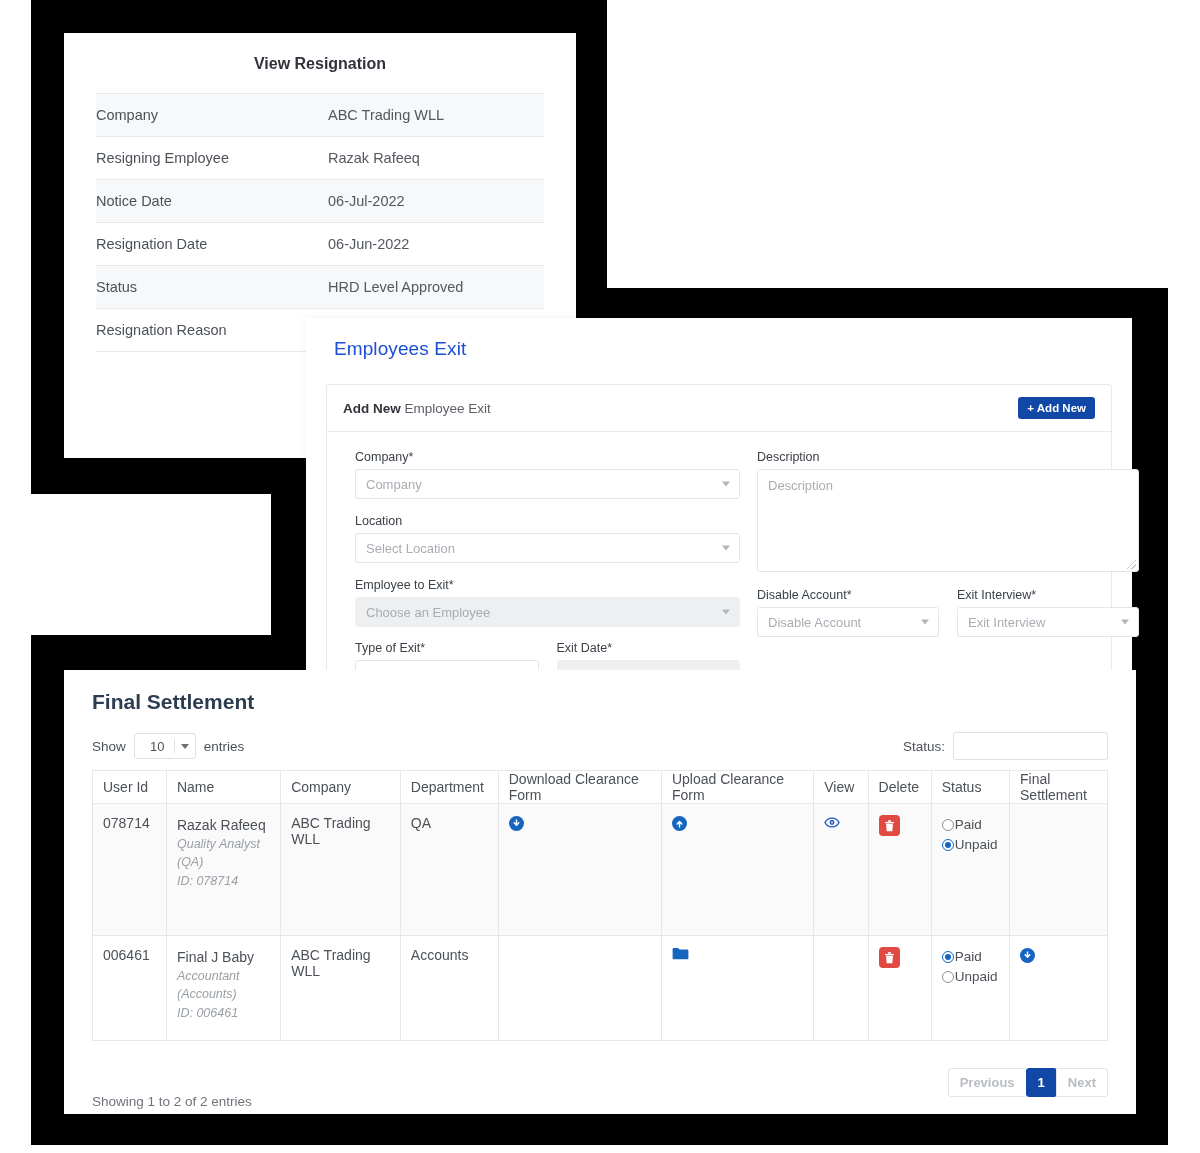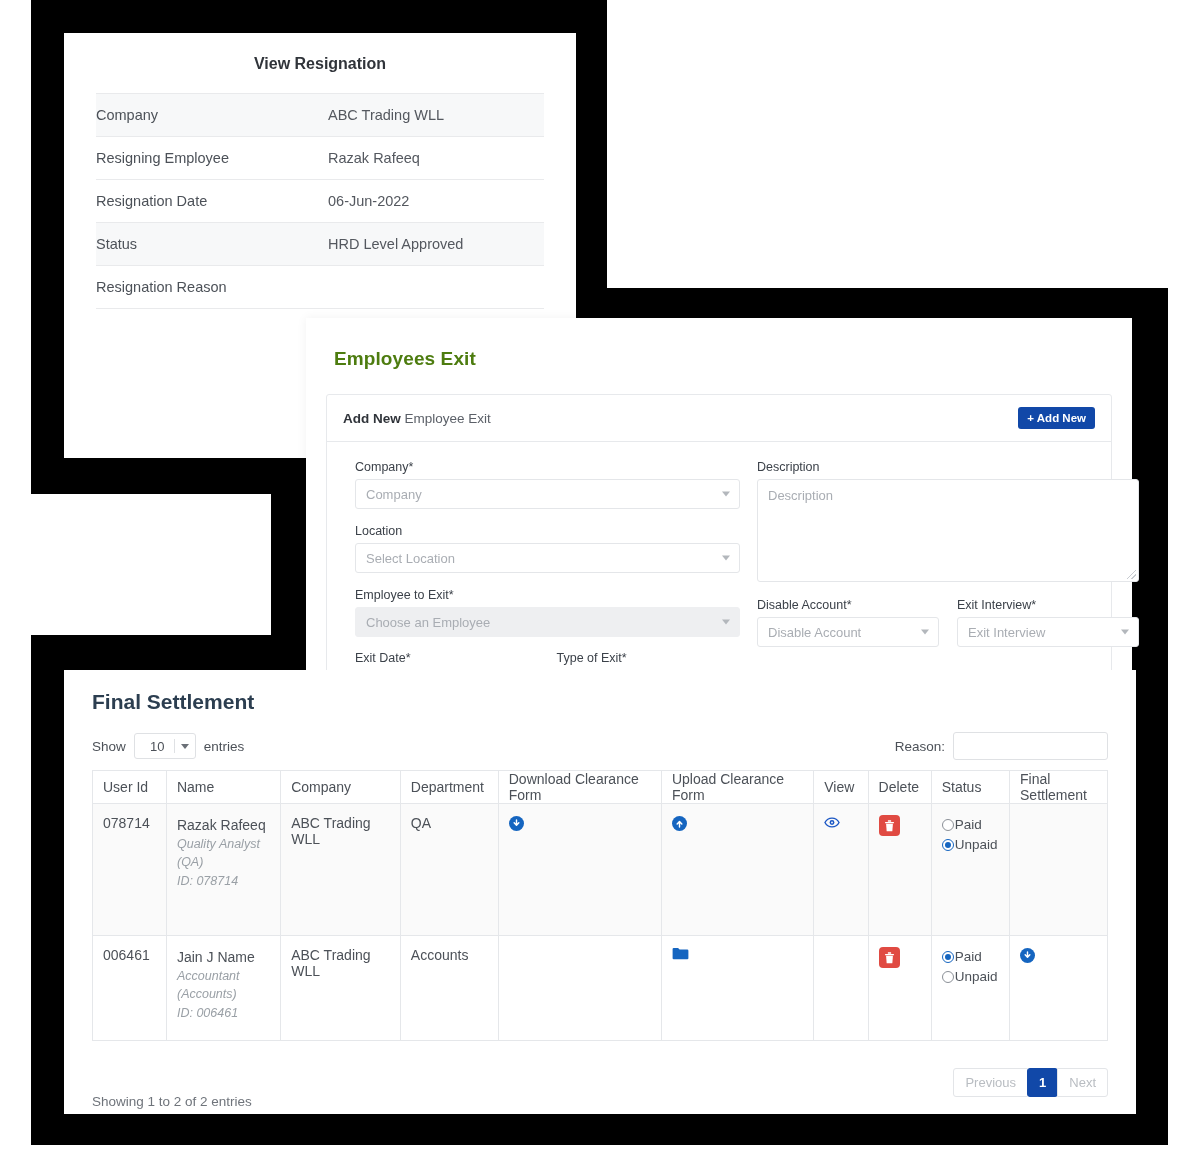--- a/index.html
+++ b/index.html
@@ -29,22 +29,22 @@
   .resign-table tr { border-top:1px solid #e9eaec; }
   .resign-table tr:last-child { border-bottom:1px solid #e9eaec; }
   .resign-table tr.alt { background:#f7f8f9; }
   .resign-table td { padding:13px 0 13px 0; font-size:14.5px; color:#4c5158; vertical-align: top; }
   .resign-table td.k { width:232px; padding-left:0; }
   .resign-table td.v { color:#54585f; }
 
   
   #card-exit { left:306px; top:318px; width:826px; height:410px;
                box-shadow:0 0 10px rgba(0,0,0,0.06); }
-  .exit-title { font-size:19px; font-weight:bold; color:#4d7c0f;
-                padding:30px 28px 16px 28px; letter-spacing:.1px; }
+  .exit-title { font-size:19px; font-weight:normal; color:#1d4ed8;
+                padding:20px 28px 16px 28px; letter-spacing:.1px; }
   .panel { margin:8px 20px; border:1px solid #e7e9ec; border-radius:3px; background:#fff; }
   .panel-head { display:flex; align-items:center; justify-content:space-between;
                 padding:12px 16px; border-bottom:1px solid #e7e9ec; }
   .panel-head .ttl { font-size:13.5px; color:#5b6068; }
   .panel-head .ttl b { color:#30343a; }
   .btn-addnew {
     background:#1148a8; color:#fff; border:none; border-radius:3px;
     font-size:11.5px; font-weight:bold; padding:5px 9px; cursor:pointer;
     font-family:"Liberation Sans", sans-serif;
   }
@@ -107,21 +107,21 @@
   table.fs td { border:1px solid #e5e7ea; font-size:14px; color:#4c5158;
                 padding:11px 10px; vertical-align:top; }
   table.fs tr.odd td { background:#fafafa; }
   .sub { font-size:12.5px; color:#9aa0a6; font-style:italic; line-height:1.45; }
   .nm { line-height:1.45; }
   .fs-foot { display:flex; align-items:center; justify-content:space-between;
              padding:14px 28px 0 28px; }
   .showing { font-size:13.5px; color:#6f747b;margin-top:39px; }
   .pager { display:flex; align-items:center; }
   .pg { border:1px solid #e3e5e8; border-radius:3px; font-size:13px; color:#b9bdc2;
-        padding:6px 11px; margin-left:-1px; background:#fff; }
+        padding:6px 11px; margin-left:-1px; background:#fff;font-weight:bold; }
   .pg.first { border-radius:3px 0 0 3px; }
   .pg.last { border-radius:0 3px 3px 0; }
   .pg.active { background:#1148a8; color:#fff; border-color:#1148a8; font-weight:bold; }
 
   
   .icircle { width:15px;height:15px;border-radius:50%;background:#1565c0;
              display:inline-flex;align-items:center;justify-content:center; }
   .eye { display:inline-block; }
   .trash { width:21px;height:21px;background:#e04a42;border-radius:4px;
            display:inline-flex;align-items:center;justify-content:center; }
@@ -153,20 +153,24 @@
     <table class="resign-table">
       <tbody>
           <tr class="alt">
         <td class="k">Company</td>
         <td class="v">ABC Trading WLL</td>
       </tr>
       <tr>
         <td class="k">Resigning Employee</td>
         <td class="v">Razak Rafeeq</td>
       </tr>
+      <tr class="alt">
+        <td class="k">Notice Date</td>
+        <td class="v">06-Jul-2022</td>
+      </tr>
       <tr>
         <td class="k">Resignation Date</td>
         <td class="v">06-Jun-2022</td>
       </tr>
       <tr class="alt">
         <td class="k">Status</td>
         <td class="v">HRD Level Approved</td>
       </tr>
       <tr>
         <td class="k">Resignation Reason</td>
@@ -203,30 +207,30 @@
           </div>
 
           <div class="fl" style="margin-top:15px;">Employee to Exit*</div>
           <div class="fld disabled">
             <span>Choose an Employee</span>
             <span class="caret"></span>
           </div>
 
           <div class="row2">
             <div style="width:184px;">
-              <div class="fl">Exit Date*</div>
-              <div class="fld disabled">
-                <span>Exit Date</span>
-              </div>
-            </div>
-            <div style="width:184px;">
               <div class="fl">Type of Exit*</div>
               <div class="fld">
                 <span>Type of Exit</span>
                 <span class="caret"></span>
+              </div>
+            </div>
+            <div style="width:184px;">
+              <div class="fl">Exit Date*</div>
+              <div class="fld disabled">
+                <span>Exit Date</span>
               </div>
             </div>
           </div>
         </div>
 
         <div class="col-right">
           <div class="fl">Description</div>
           <div class="ta">
             <span>Description</span>
             <span class="grip"></span>
@@ -266,21 +270,21 @@
       <div class="lenbox">
         <span>Show</span>
         <div class="sel">
           <span class="v">10</span>
           <span class="div"></span>
           <span class="car"></span>
         </div>
         <span>entries</span>
       </div>
       <div class="searchbox">
-        <span>Reason:</span>
+        <span>Status:</span>
         <input class="searchinput" placeholder="" style="">
       </div>
     </div>
 
     <table class="fs">
       <colgroup>
         <col style="width:68px">
           <col style="width:105px">
           <col style="width:110px">
         <col style="width:90px">
@@ -357,21 +361,21 @@
             <span class="rad on"></span>
             <span>Unpaid</span>
           </div>
         </td>
         <td></td>
       </tr>
 
       <tr style="height:105px;">
         <td>006461</td>
         <td>
-          <div class="nm">Jain J Name</div>
+          <div class="nm">Final J Baby</div>
           <div class="sub">Accountant (Accounts)</div>
           <div class="sub">ID: 006461</div>
         </td>
         <td>ABC Trading WLL</td>
         <td>Accounts</td>
         <td></td>
         <td>
           <span class="folder">
             <svg width="17" height="13" viewBox="0 0 18 14">
               <path d="M0.5 2.2 a1.2 1.2 0 0 1 1.2 -1.2 H6.4 L8 2.8 H16.3 a1.2 1.2 0 0 1 1.2 1.2 V12 a1.2 1.2 0 0 1 -1.2 1.2 H1.7 A1.2 1.2 0 0 1 0.5 12 Z" fill="#1565c0"></path>

